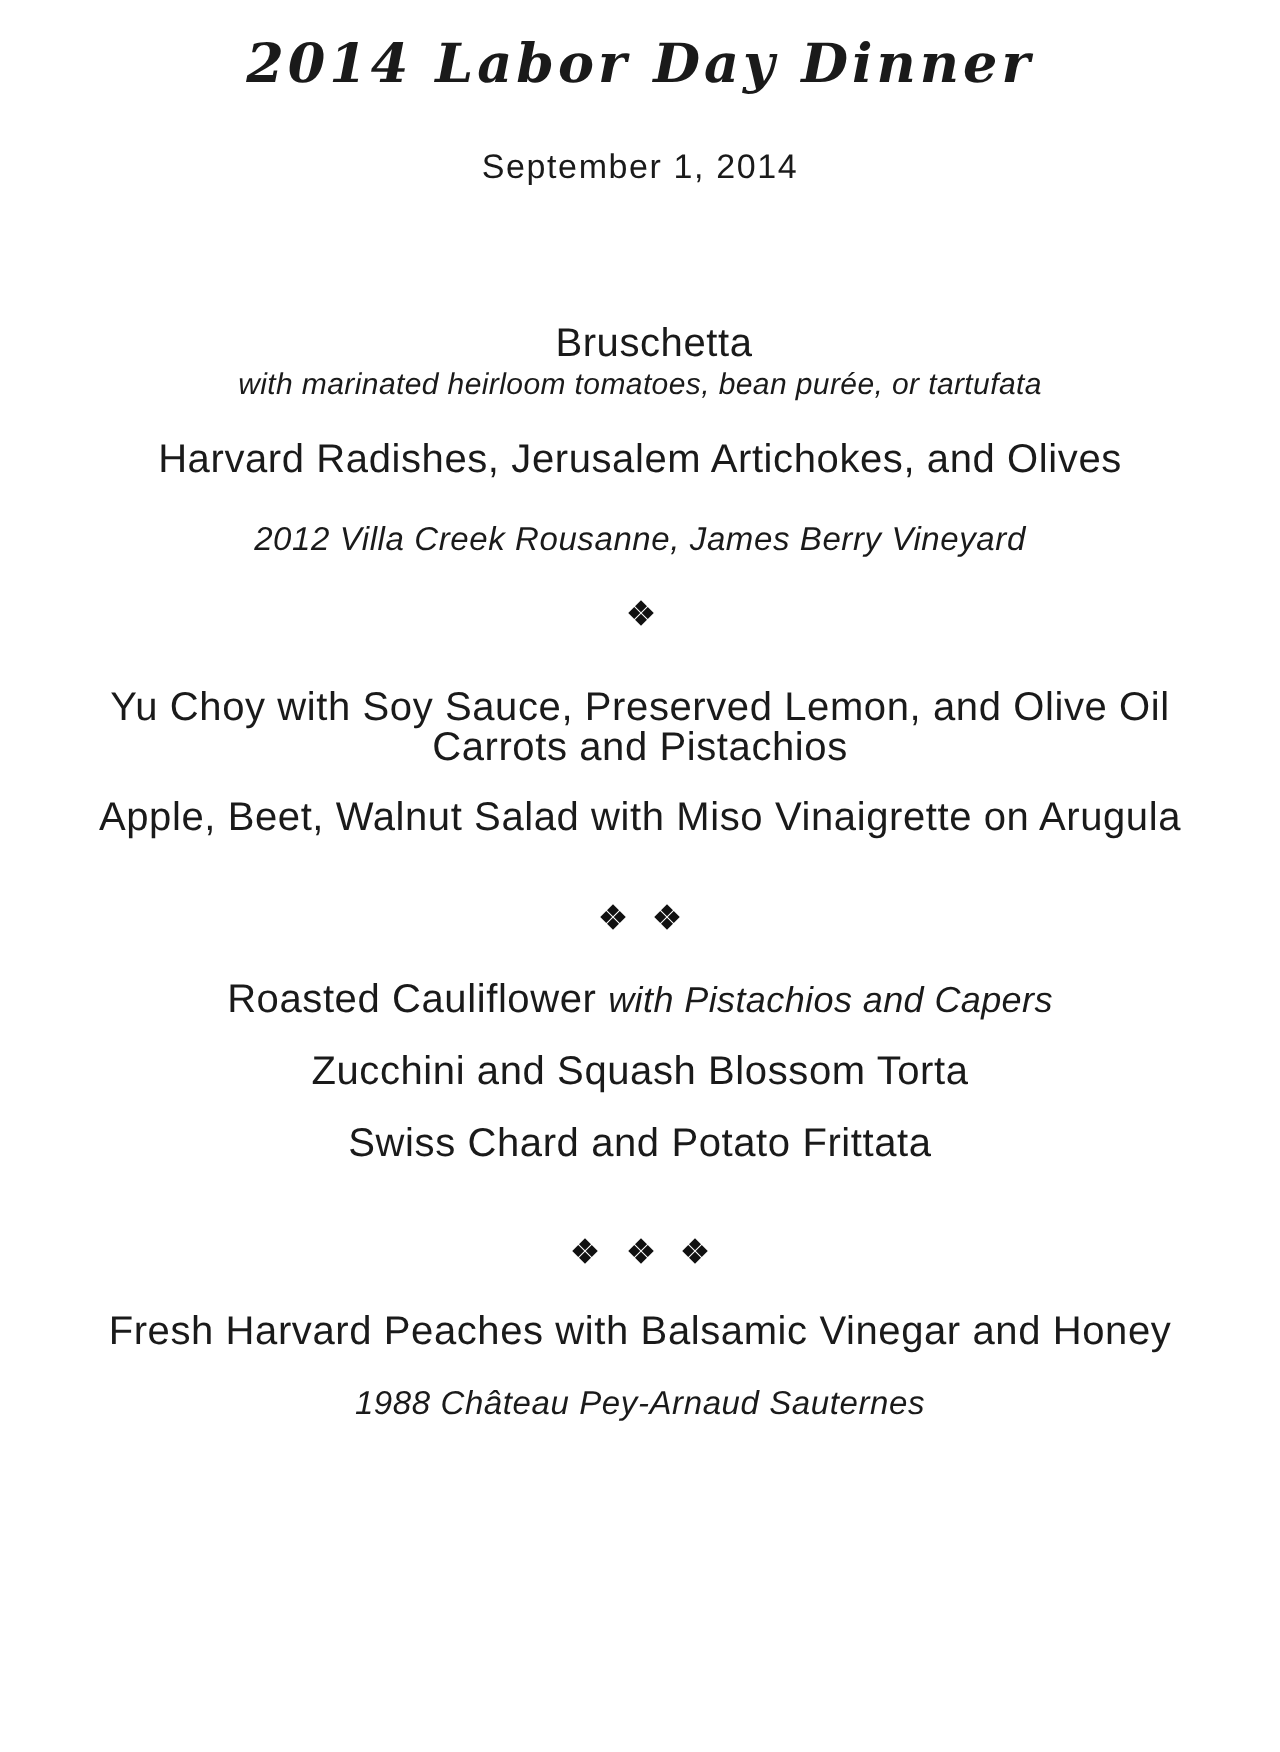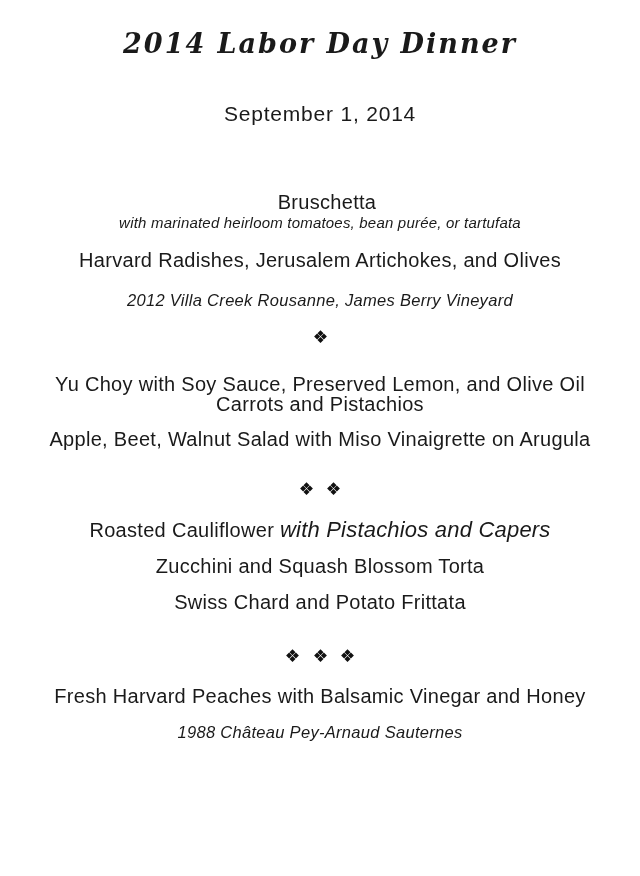--- a/index.html
+++ b/index.html
@@ -14,48 +14,48 @@
     margin: 0 auto;
     background: #ffffff;
     color: #1a1a1a;
     font-family: "Liberation Sans", sans-serif;
     text-align: center;
     overflow: hidden;
   }
   .line { display: block; margin: 0 auto; }
 
   .title {
-    margin-top: 30px;
+    margin-top: 19px;
     font-family: "DejaVu Serif", serif;
     font-style: italic;
     font-weight: bold;
     font-size: 27px;
     line-height: 28px;
     letter-spacing: 2px;
   }
   .date {
-    margin-top: 47px;
-    font-size: 21px;
+    margin-top: 28px;
+    font-size: 17px;
     line-height: 17px;
     letter-spacing: 0.8px;
   }
   .dish {
     font-size: 20px;
     line-height: 20px;
     letter-spacing: 0.3px;
   }
   .note {
     font-style: italic;
     font-size: 15px;
     line-height: 15px;
     letter-spacing: 0.2px;
   }
   .note-inline {
     font-style: italic;
-    font-size: 22px;
+    font-size: 18px;
     letter-spacing: 0.2px;
   }
   .wine {
     font-style: italic;
     font-size: 16.5px;
     line-height: 17px;
     letter-spacing: 0.3px;
   }
   .divider { line-height: 0; }
   .divider svg { display: inline-block; margin: 0 4px; }

